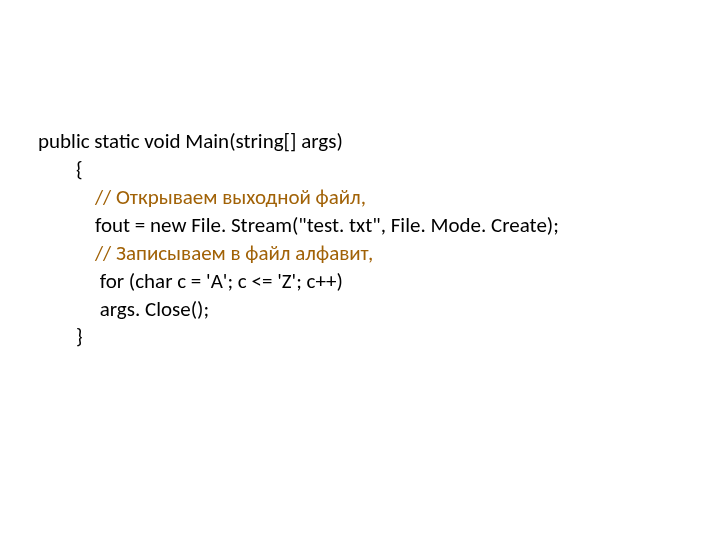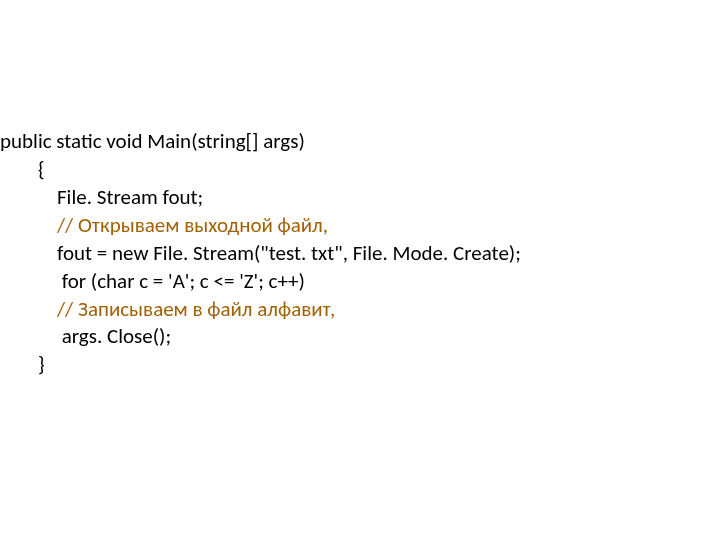--- a/index.html
+++ b/index.html
@@ -7,35 +7,35 @@
       margin: 0;
       padding: 0;
       font-family: Calibri, "Segoe UI", Arial, sans-serif;
       font-size: 21px;
       color: #000000;
       width: 720px;
       height: 540px;
     }
     .code-block {
       padding-top: 128px;
+      padding-left: 38px;
       line-height: 1.33;
     }
     .code-line {
       white-space: pre;
     }
     .com {
       color: #a16207;
     }
   </style>
 </head>
 <body>
 
 <div class="code-block">
   <div class="code-line">public static void Main(string[] args)</div>
   <div class="code-line">        {</div>
-  <div class="code-line">            File. Stream fout;</div>
   <div class="code-line com">            // Открываем выходной файл,</div>
   <div class="code-line">            fout = new File. Stream("test. txt", File. Mode. Create);</div>
+  <div class="code-line com">            // Записываем в файл алфавит,</div>
   <div class="code-line">             for (char c = 'A'; c &lt;= 'Z'; c++)</div>
-  <div class="code-line com">            // Записываем в файл алфавит,</div>
   <div class="code-line">             args. Close();</div>
   <div class="code-line">        }</div>
 </div>
 
 </body></html>

